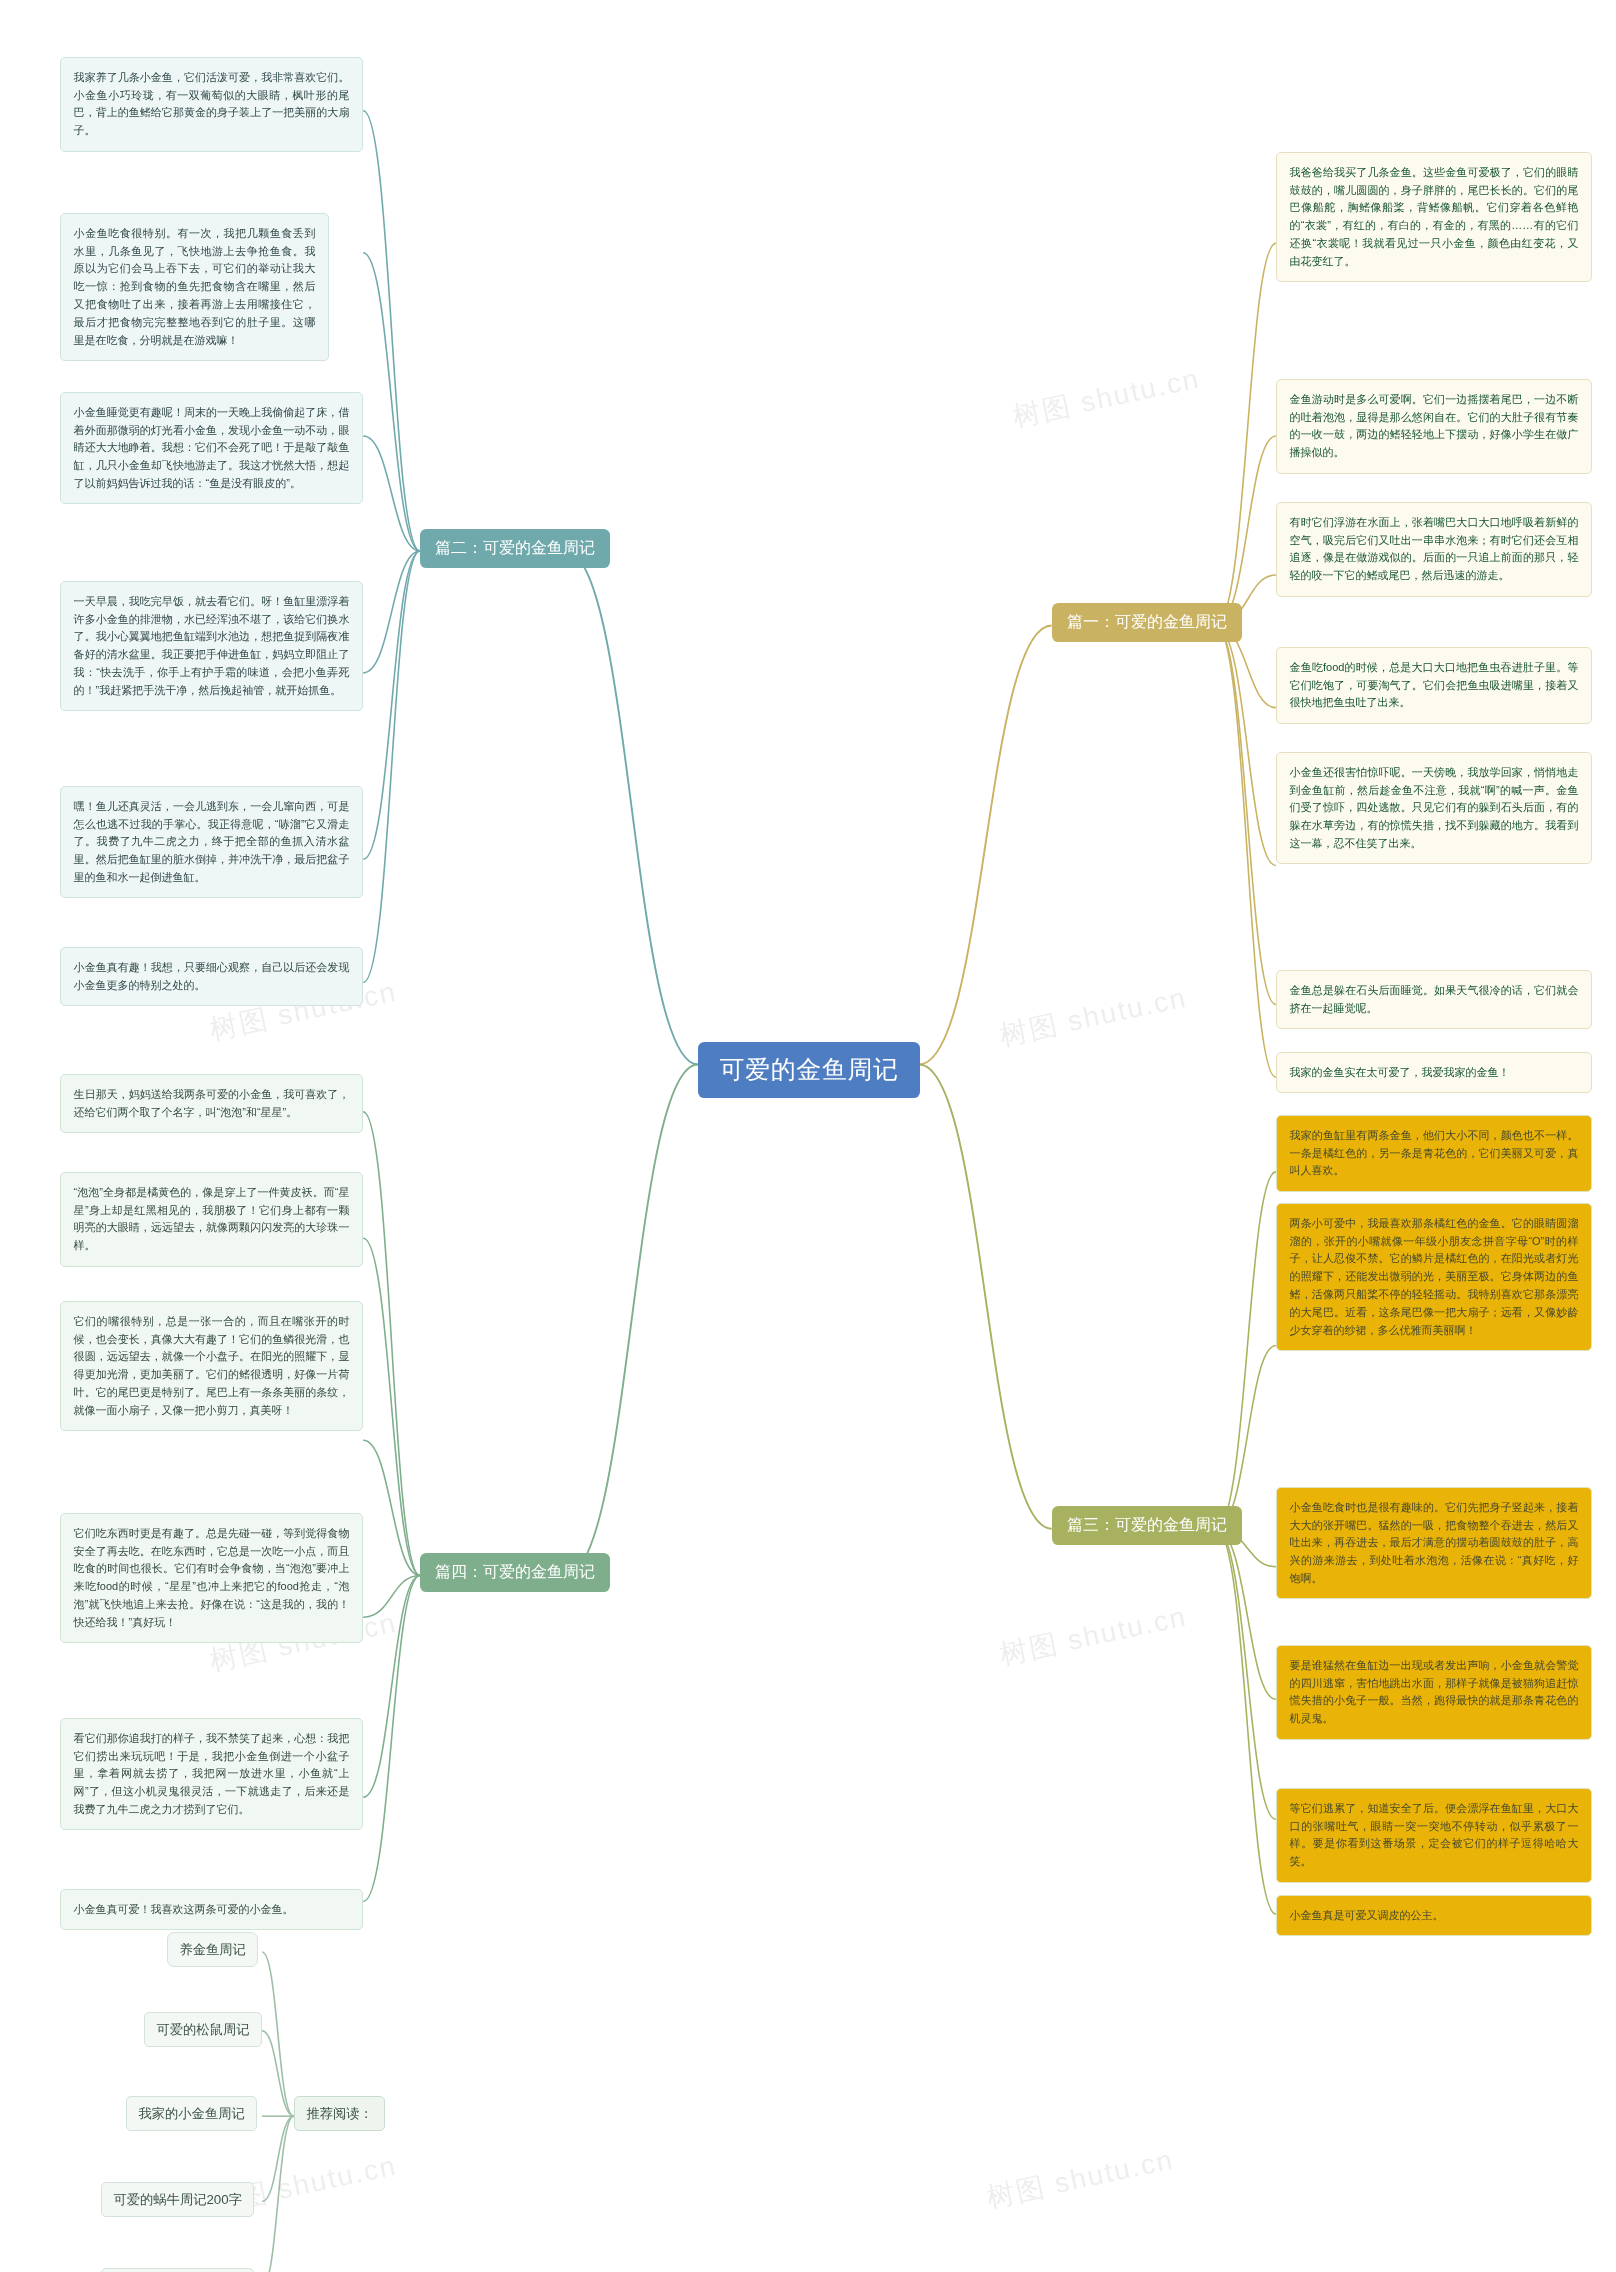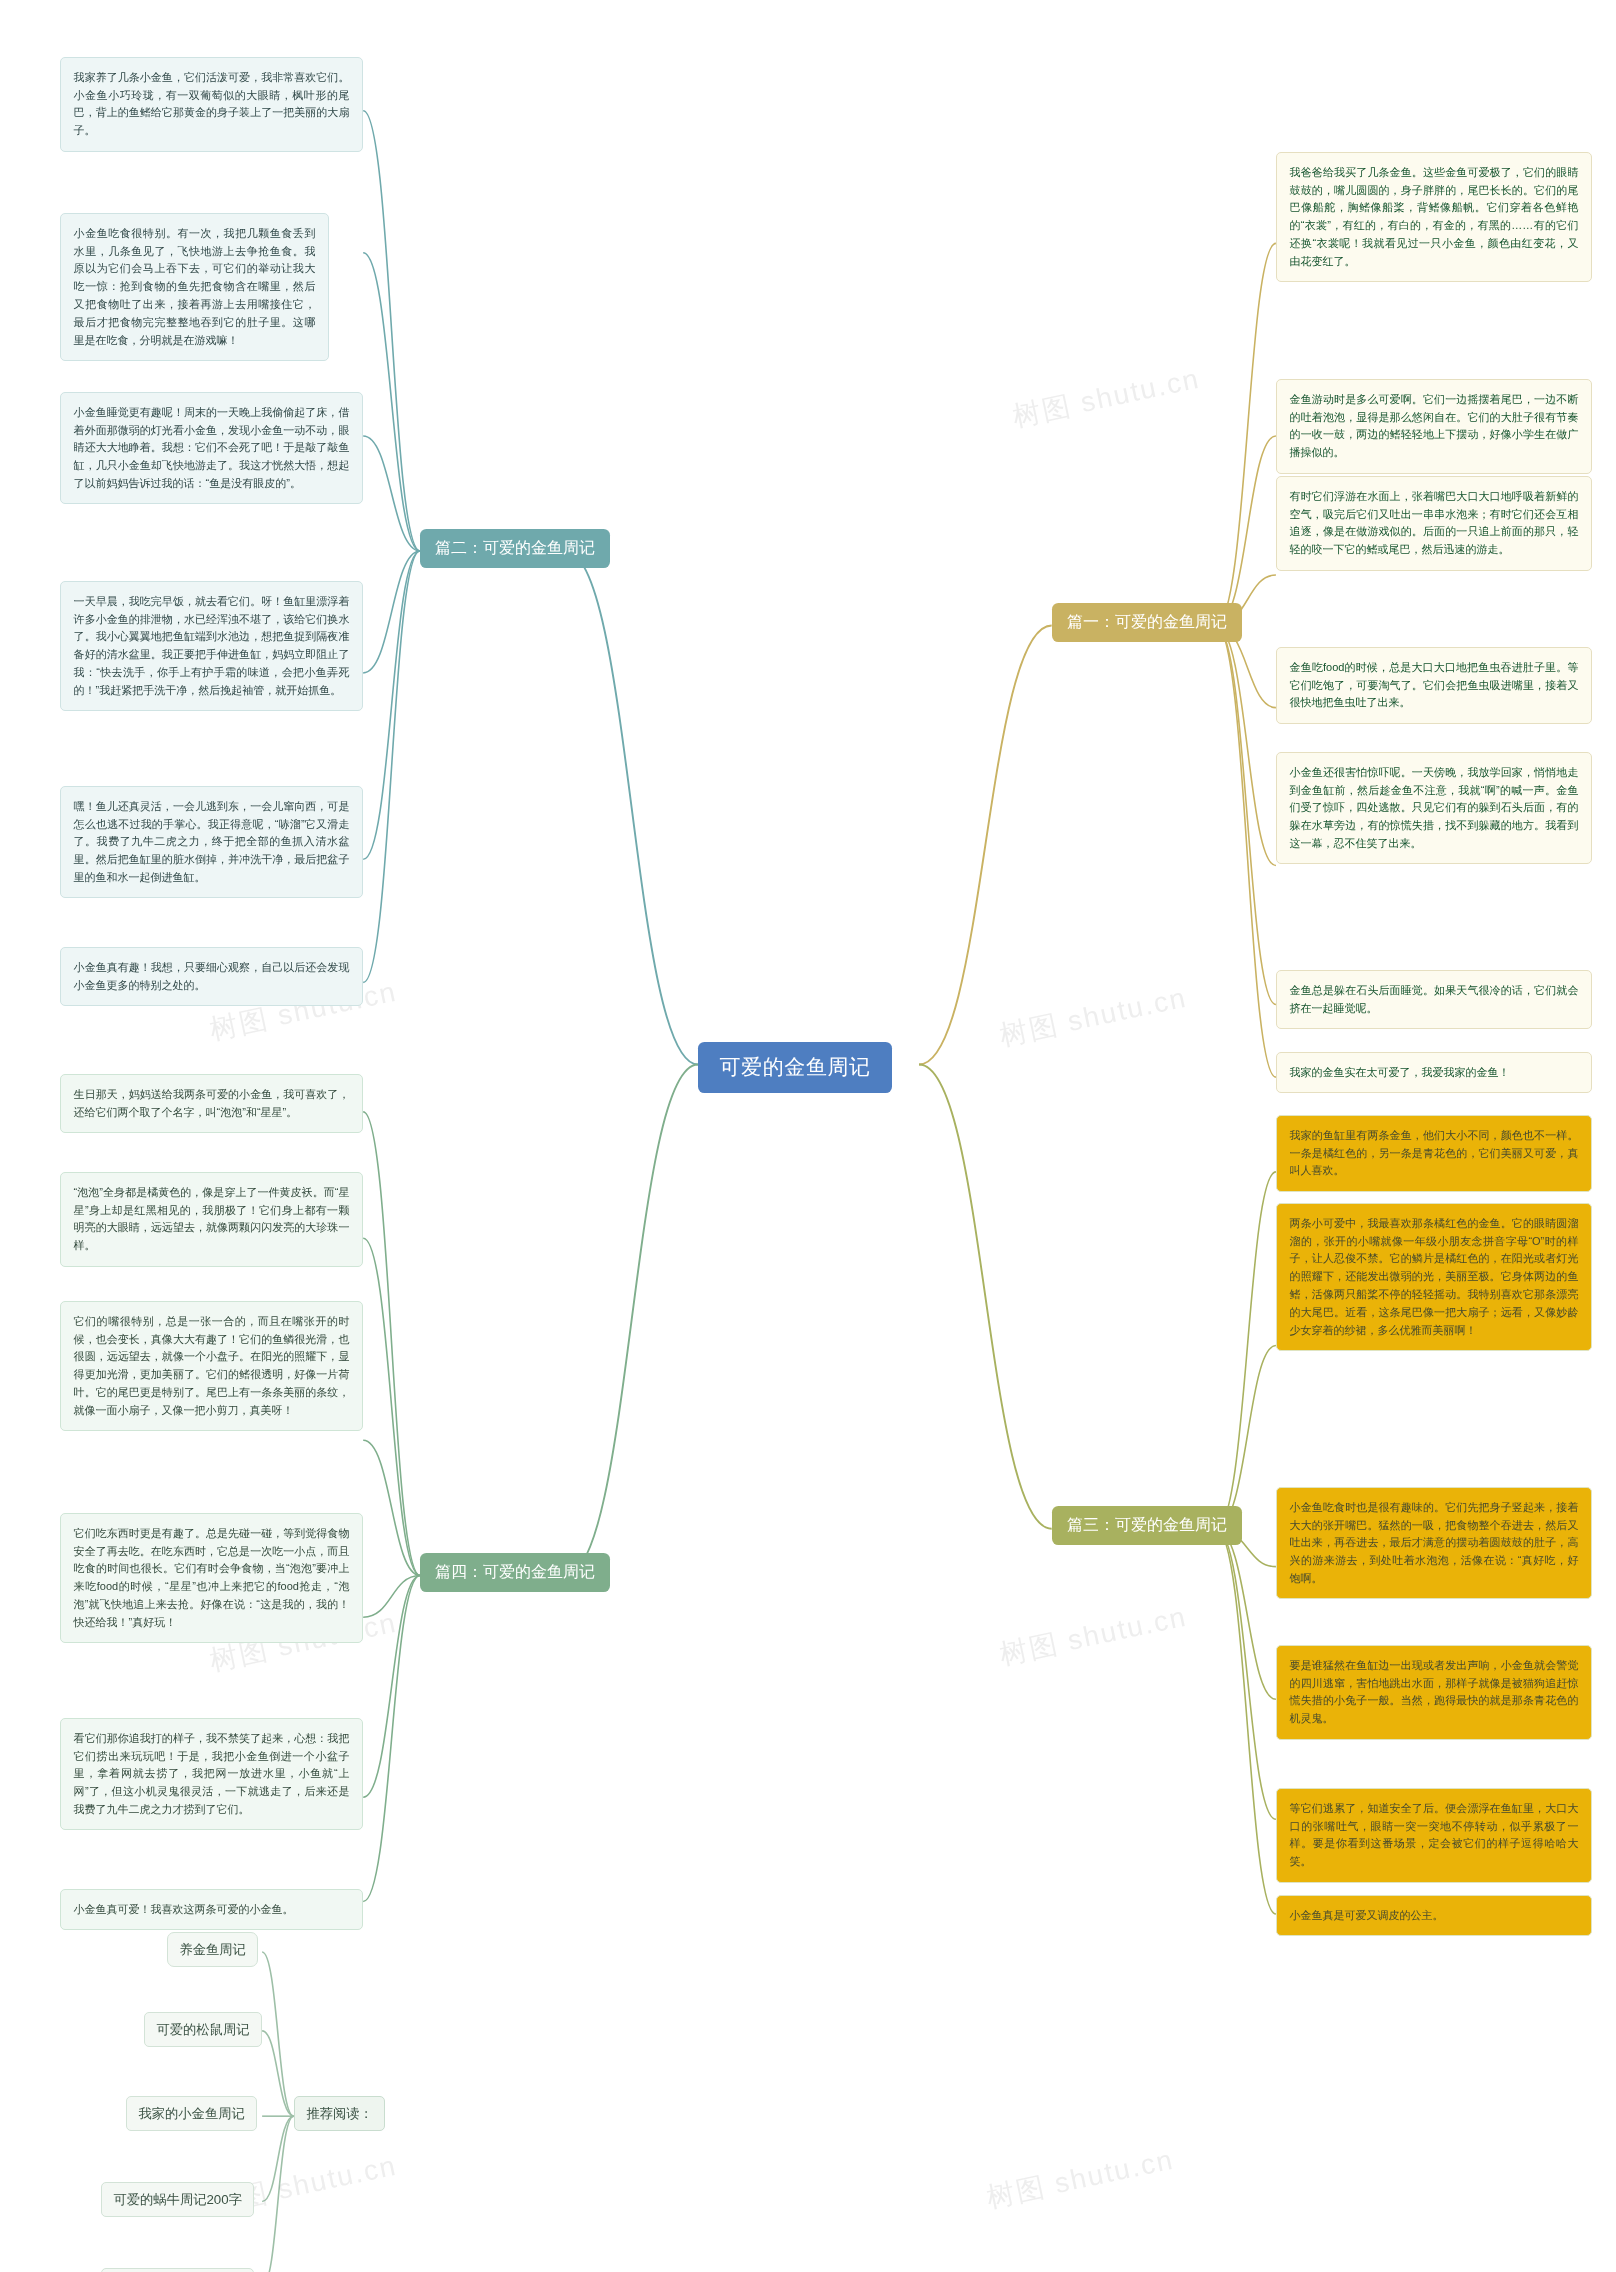--- a/index.html
+++ b/index.html
@@ -12,21 +12,21 @@
   }
   #canvas{position:absolute;left:0;top:0;width:1617px;height:2273px;}
   svg.links{position:absolute;left:0;top:0;width:1617px;height:2273px;pointer-events:none;}
   .node{position:absolute;box-sizing:border-box;}
 
   
   .root{
     background:#4e7ec1;
     color:#ffffff;
     border-radius:6.3px;
-    font-size:21px;
+    font-size:25px;
     padding:11.4px 21.5px;
     letter-spacing:0.6px;
     white-space:nowrap;
   }
 
   
   .branch{
     border-radius:6.3px;
     color:#ffffff;
     font-size:16px;
@@ -137,21 +137,21 @@
 
   <div class="node root" style="left:698px;top:1042px;">可爱的金鱼周记</div>
 
   <div class="node branch b1" style="left:1052px;top:603px;">篇一：可爱的金鱼周记</div>
   <div class="node branch b3" style="left:1052px;top:1506px;">篇三：可爱的金鱼周记</div>
   <div class="node branch b2" style="left:420px;top:529px;">篇二：可爱的金鱼周记</div>
   <div class="node branch b4" style="left:420px;top:1553px;">篇四：可爱的金鱼周记</div>
 
   <div class="node leaf c1" style="left:1276px;top:152px;width:316px;">我爸爸给我买了几条金鱼。这些金鱼可爱极了，它们的眼睛鼓鼓的，嘴儿圆圆的，身子胖胖的，尾巴长长的。它们的尾巴像船舵，胸鳍像船桨，背鳍像船帆。它们穿着各色鲜艳的“衣裳”，有红的，有白的，有金的，有黑的……有的它们还换“衣裳呢！我就看见过一只小金鱼，颜色由红变花，又由花变红了。</div>
   <div class="node leaf c1" style="left:1276px;top:379px;width:316px;">金鱼游动时是多么可爱啊。它们一边摇摆着尾巴，一边不断的吐着泡泡，显得是那么悠闲自在。它们的大肚子很有节奏的一收一鼓，两边的鳍轻轻地上下摆动，好像小学生在做广播操似的。</div>
-  <div class="node leaf c1" style="left:1276px;top:476px;width:316px;">有时它们浮游在水面上，张着嘴巴大口大口地呼吸着新鲜的空气，吸完后它们又吐出一串串水泡来；有时它们还会互相追逐，像是在做游戏似的。后面的一只追上前面的那只，轻轻的咬一下它的鳍或尾巴，然后迅速的游走。</div>
+  <div class="node leaf c1" style="left:1276px;top:502px;width:316px;">有时它们浮游在水面上，张着嘴巴大口大口地呼吸着新鲜的空气，吸完后它们又吐出一串串水泡来；有时它们还会互相追逐，像是在做游戏似的。后面的一只追上前面的那只，轻轻的咬一下它的鳍或尾巴，然后迅速的游走。</div>
   <div class="node leaf c1" style="left:1276px;top:647px;width:316px;">金鱼吃food的时候，总是大口大口地把鱼虫吞进肚子里。等它们吃饱了，可要淘气了。它们会把鱼虫吸进嘴里，接着又很快地把鱼虫吐了出来。</div>
   <div class="node leaf c1" style="left:1276px;top:752px;width:316px;">小金鱼还很害怕惊吓呢。一天傍晚，我放学回家，悄悄地走到金鱼缸前，然后趁金鱼不注意，我就“啊”的喊一声。金鱼们受了惊吓，四处逃散。只见它们有的躲到石头后面，有的躲在水草旁边，有的惊慌失措，找不到躲藏的地方。我看到这一幕，忍不住笑了出来。</div>
   <div class="node leaf c1" style="left:1276px;top:970px;width:316px;">金鱼总是躲在石头后面睡觉。如果天气很冷的话，它们就会挤在一起睡觉呢。</div>
   <div class="node leaf c1" style="left:1276px;top:1052px;width:316px;">我家的金鱼实在太可爱了，我爱我家的金鱼！</div>
 
   <div class="node leaf c3" style="left:1276px;top:1115px;width:316px;">我家的鱼缸里有两条金鱼，他们大小不同，颜色也不一样。一条是橘红色的，另一条是青花色的，它们美丽又可爱，真叫人喜欢。</div>
   <div class="node leaf c3" style="left:1276px;top:1203px;width:316px;">两条小可爱中，我最喜欢那条橘红色的金鱼。它的眼睛圆溜溜的，张开的小嘴就像一年级小朋友念拼音字母“O”时的样子，让人忍俊不禁。它的鳞片是橘红色的，在阳光或者灯光的照耀下，还能发出微弱的光，美丽至极。它身体两边的鱼鳍，活像两只船桨不停的轻轻摇动。我特别喜欢它那条漂亮的大尾巴。近看，这条尾巴像一把大扇子；远看，又像妙龄少女穿着的纱裙，多么优雅而美丽啊！</div>
   <div class="node leaf c3" style="left:1276px;top:1487px;width:316px;">小金鱼吃食时也是很有趣味的。它们先把身子竖起来，接着大大的张开嘴巴。猛然的一吸，把食物整个吞进去，然后又吐出来，再吞进去，最后才满意的摆动着圆鼓鼓的肚子，高兴的游来游去，到处吐着水泡泡，活像在说：“真好吃，好饱啊。</div>
   <div class="node leaf c3" style="left:1276px;top:1645px;width:316px;">要是谁猛然在鱼缸边一出现或者发出声响，小金鱼就会警觉的四川逃窜，害怕地跳出水面，那样子就像是被猫狗追赶惊慌失措的小兔子一般。当然，跑得最快的就是那条青花色的机灵鬼。</div>
   <div class="node leaf c3" style="left:1276px;top:1788px;width:316px;">等它们逃累了，知道安全了后。便会漂浮在鱼缸里，大口大口的张嘴吐气，眼睛一突一突地不停转动，似乎累极了一样。要是你看到这番场景，定会被它们的样子逗得哈哈大笑。</div>

